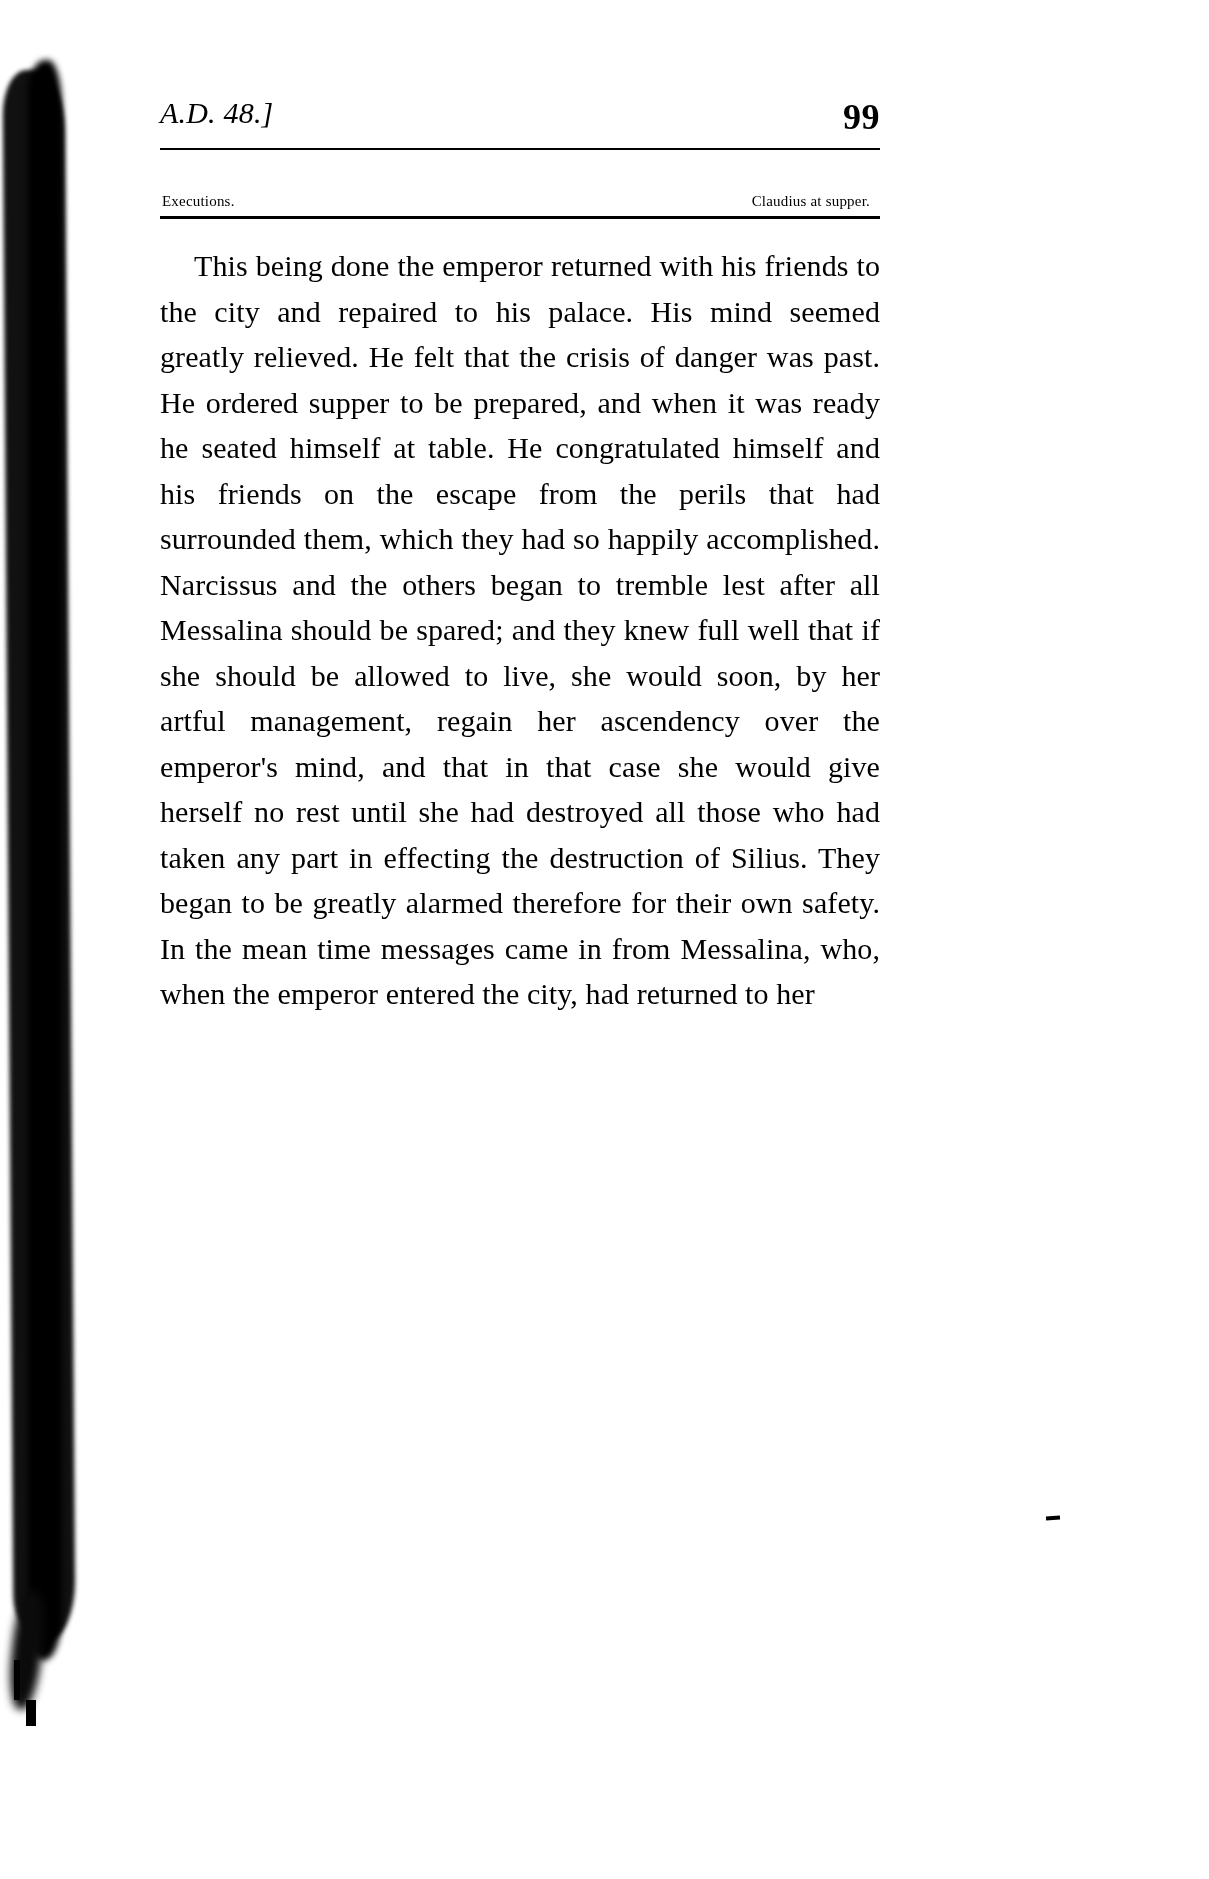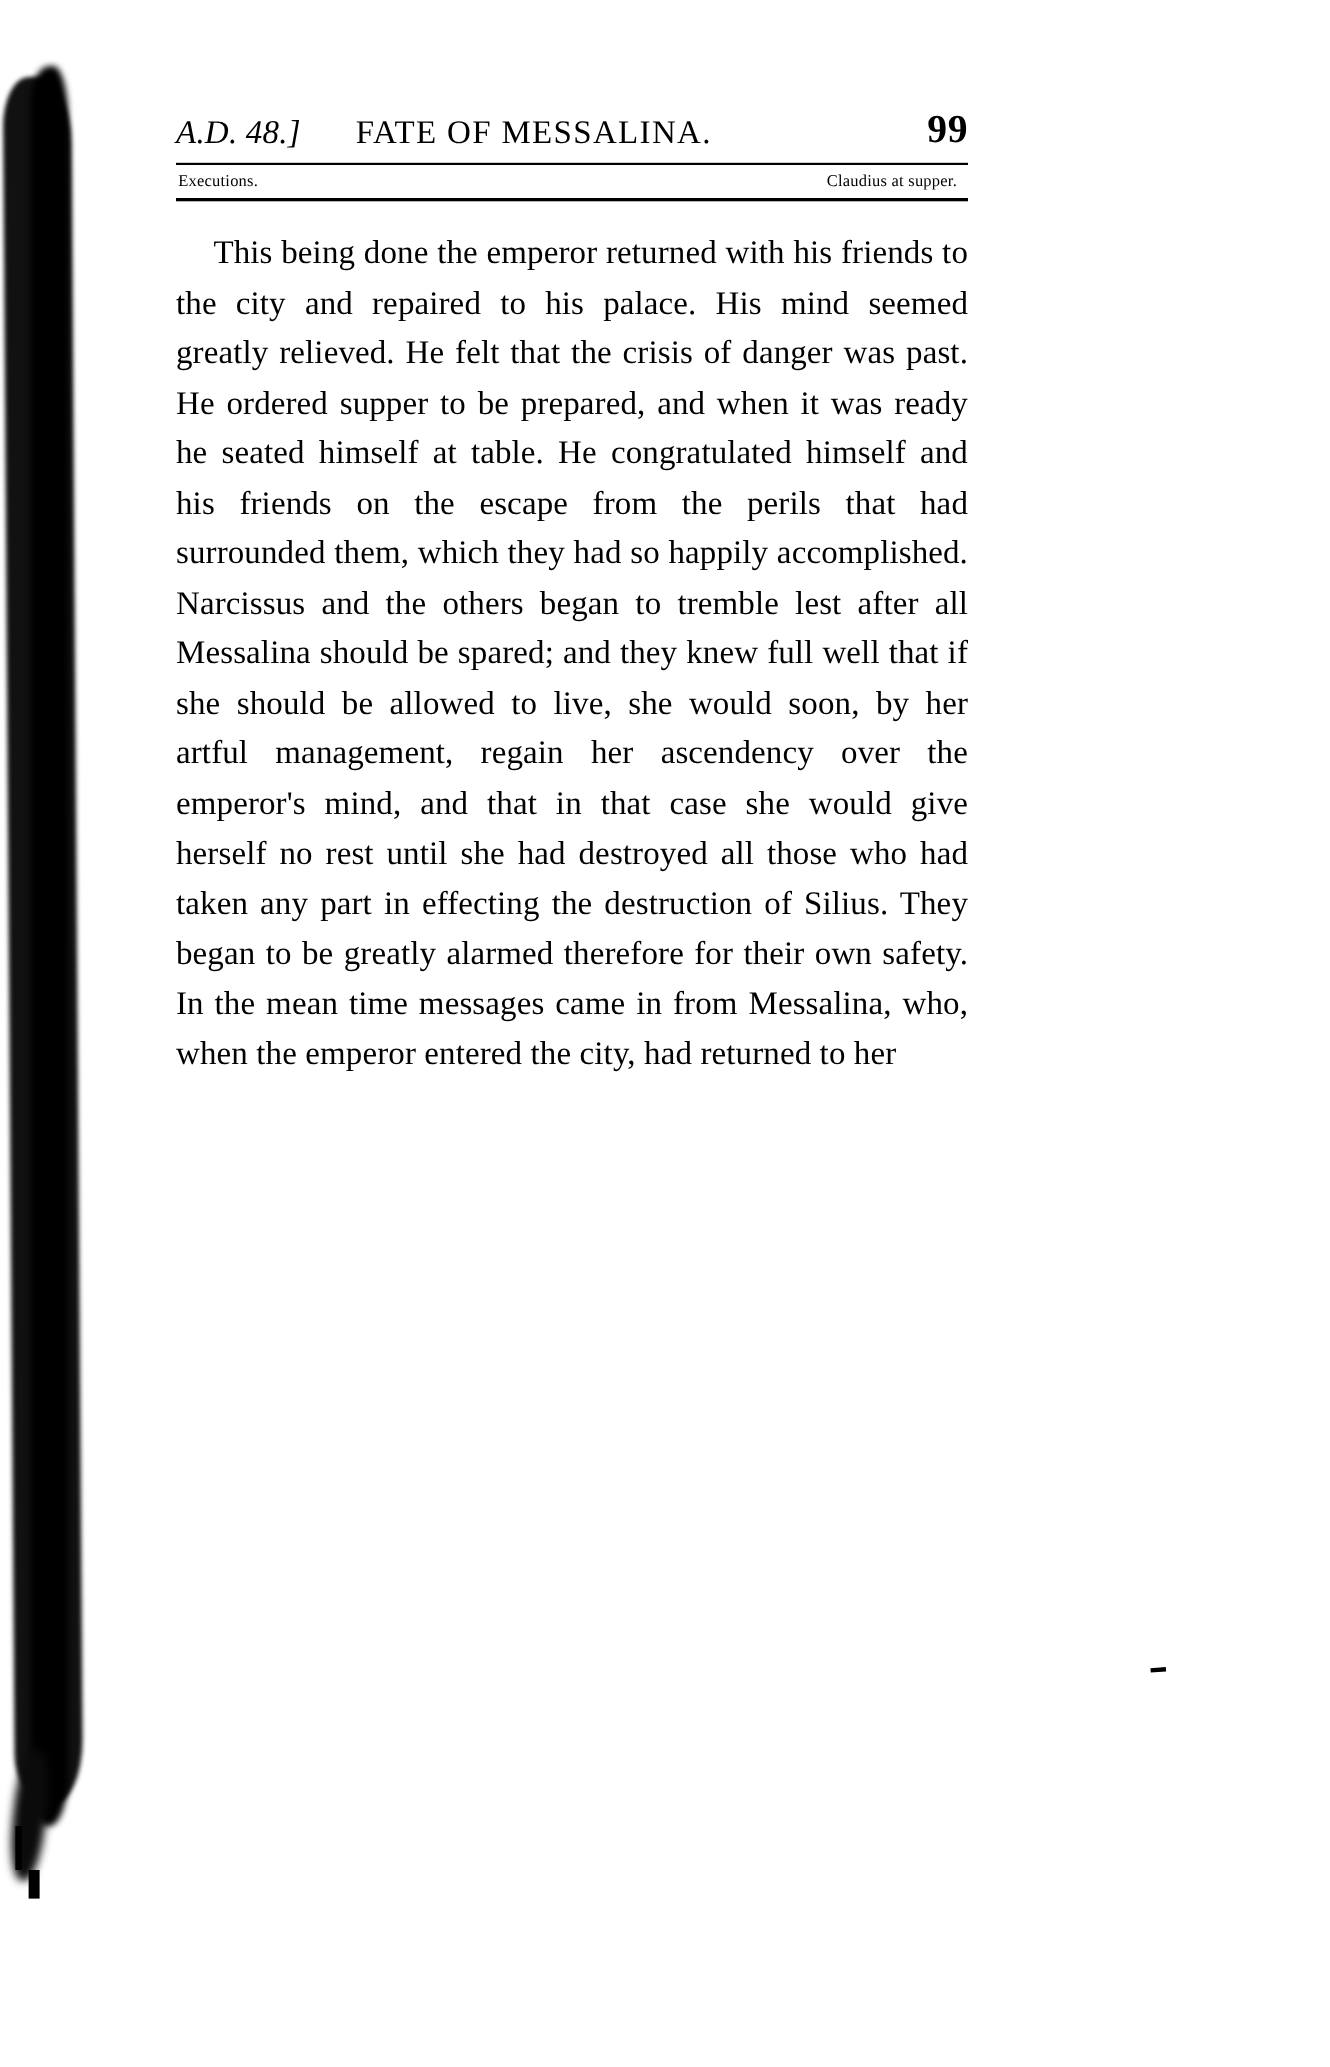--- a/index.html
+++ b/index.html
@@ -61,21 +61,21 @@
   .page {
     position: absolute;
     left: 160px;
     top: 96px;
     width: 720px;
   }
 
   
   .runhead {
     display: flex;
-    align-items: flex-end;
+    align-items: flex-start;
     justify-content: space-between;
     width: 100%;
     white-space: nowrap;
   }
   .runhead-left {
     font-size: 30px;
     letter-spacing: 0.2px;
   }
   .runhead-left .ad {
     font-style: italic;
@@ -103,20 +103,21 @@
   }
 
   .sideheads {
     display: flex;
     justify-content: space-between;
     align-items: baseline;
     font-size: 15px;
     letter-spacing: 0.2px;
     padding: 7px 2px 6px 2px;
     white-space: nowrap;
+    margin-top: 36px;
   }
   .sideheads .right {
     padding-right: 8px;
   }
 
   .rule2 {
     border: none;
     border-top: 3px solid #000;
     margin: 0 0 24px 0;
     width: 100%;
@@ -155,21 +156,20 @@
 <div class="scan-gutter">
   <div class="blob"></div>
   <div class="blob2"></div>
   <div class="tail"></div>
 </div>
 
 <div class="page">
 
   <div class="runhead">
     <span class="runhead-left"><span class="ad">A.D. 48.]</span></span>
-    <span class="runhead-center">Fate of Messalina.</span>
     <span class="runhead-right">99</span>
   </div>
 
   <hr class="rule">
 
   <div class="sideheads">
     <span class="left">Executions.</span>
     <span class="right">Claudius at supper.</span>
   </div>
 

